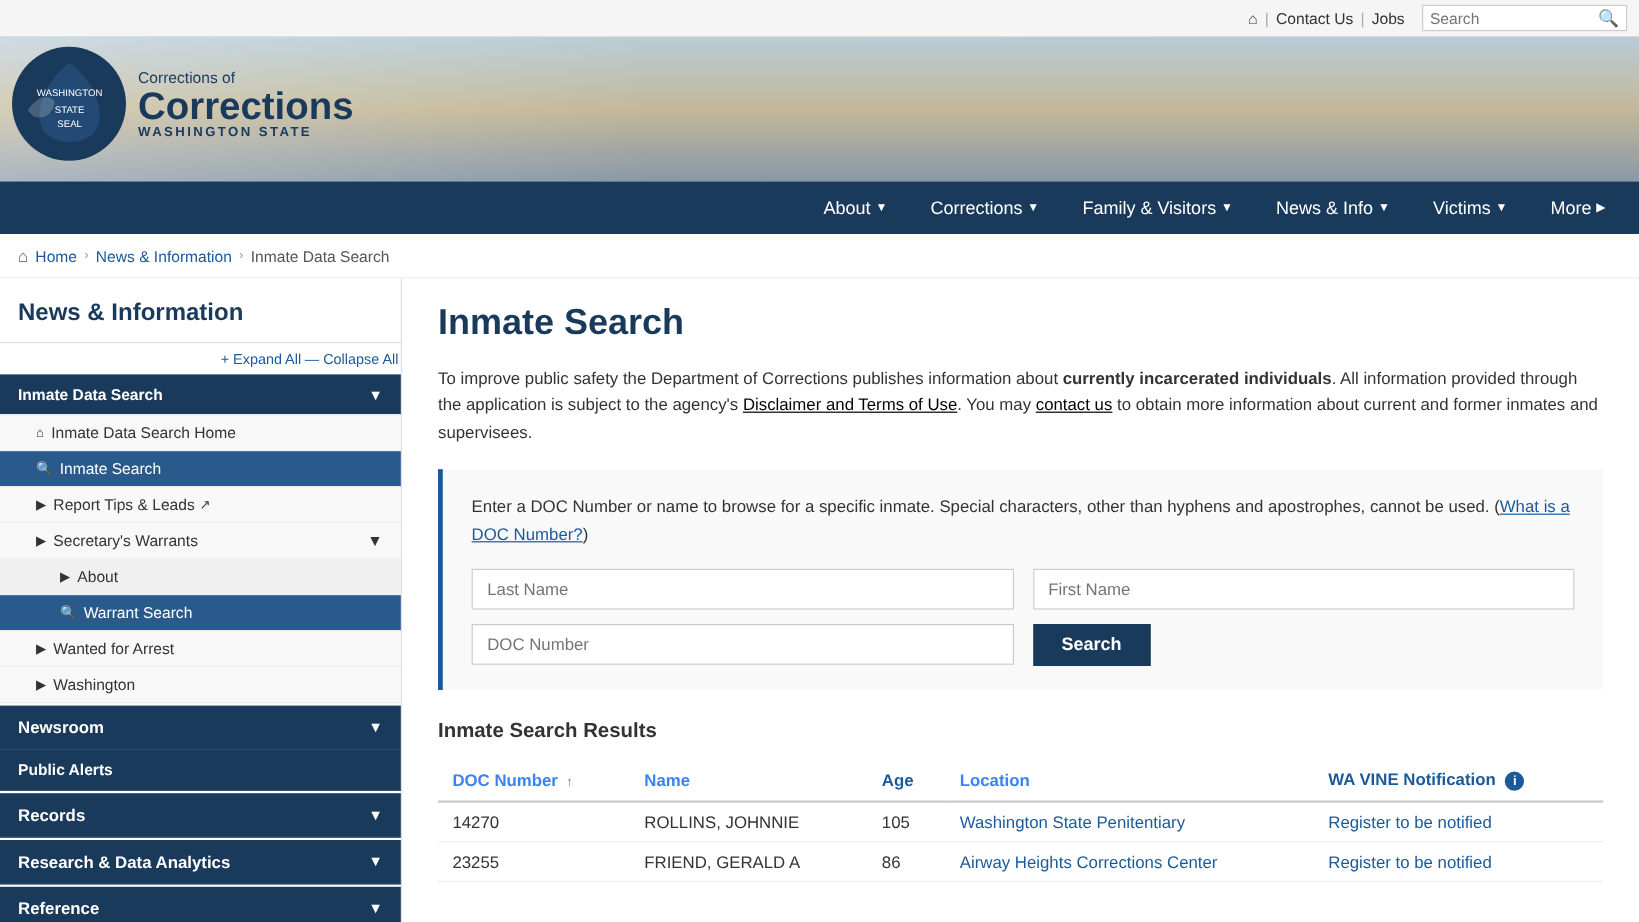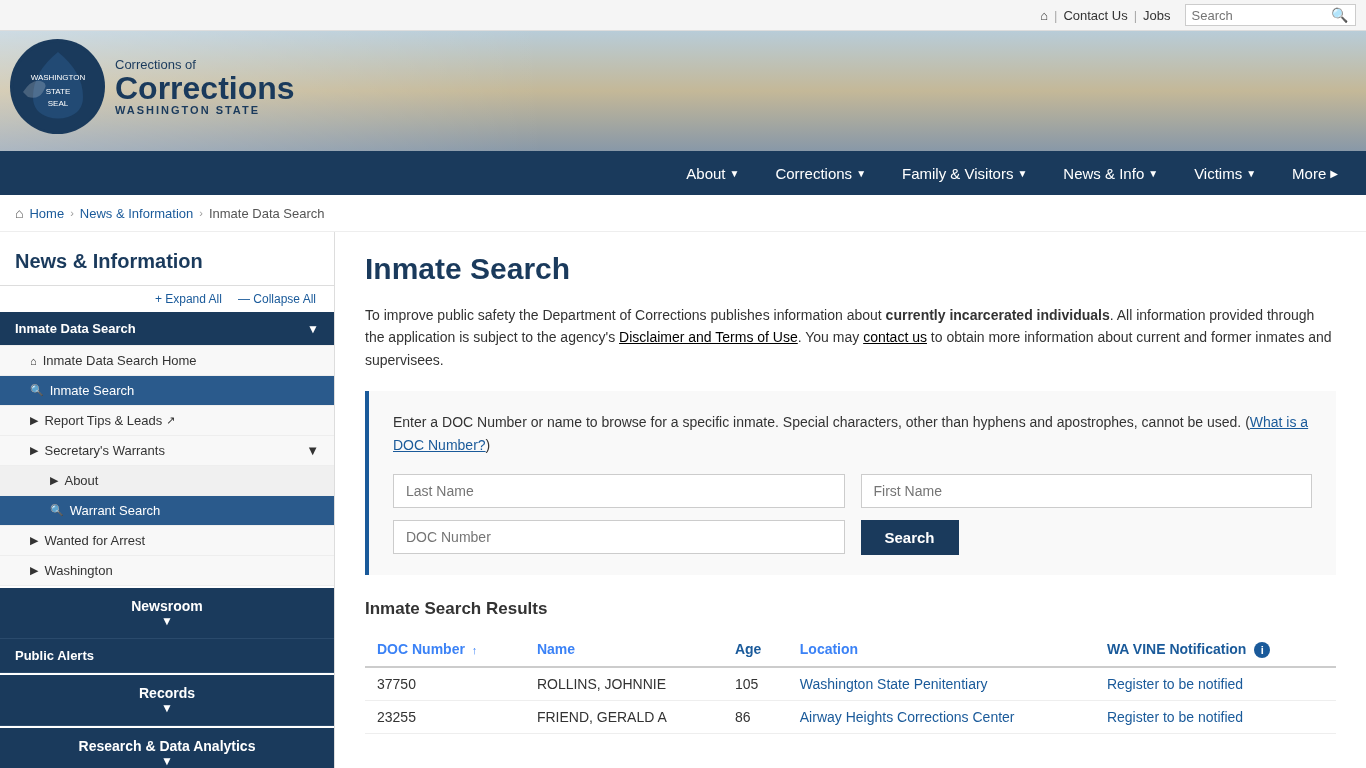--- a/index.html
+++ b/index.html
@@ -146,23 +146,23 @@
     .sidebar-title {
       font-size: 20px;
       font-weight: bold;
       color: #1a3a5c;
       padding: 18px 15px 12px;
       border-bottom: 1px solid #ddd;
     }
     .sidebar-controls {
       display: flex;
       justify-content: flex-end;
-      padding: 6px 18px;
+      padding: 6px 2px;
       font-size: 12px;
-      gap: 16px;
+      gap: 3px;
     }
     .sidebar-controls a { color: #1a5a9a; text-decoration: none; cursor: pointer; }
 
     
     .sidebar-nav-item {
       display: flex;
       align-items: center;
       justify-content: space-between;
       padding: 9px 15px;
       font-size: 13px;
@@ -217,21 +217,20 @@
       align-items: center;
       justify-content: space-between;
       padding: 10px 15px;
       font-size: 14px;
       font-weight: bold;
       cursor: pointer;
       color: #fff;
       background: #1a3a5c;
       border-bottom: 1px solid #2a4a6c;
       margin-top: 2px;
-      flex-direction: column;
     }
     .sidebar-section .chevron { font-size: 12px; }
 
     
     .main-content {
       flex: 1;
       padding: 20px 30px;
     }
     .page-title {
       font-size: 30px;
@@ -539,21 +538,21 @@
             </a>
           </th>
           <th>
             <span>WA VINE Notification</span>
             <span class="info-icon">i</span>
           </th>
         </tr>
       </thead>
       <tbody>
         <tr>
-          <td>37750</td>
+          <td>14270</td>
           <td>ROLLINS, JOHNNIE</td>
           <td>105</td>
           <td>
             <a href="#">Washington State Penitentiary</a>
           </td>
           <td>
             <a href="#">Register to be notified</a>
           </td>
         </tr>
         <tr>

